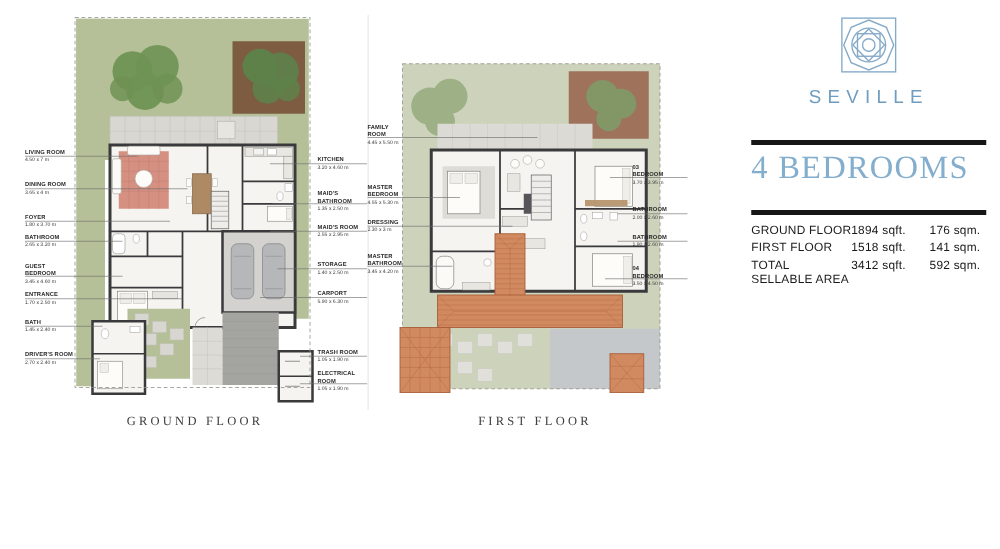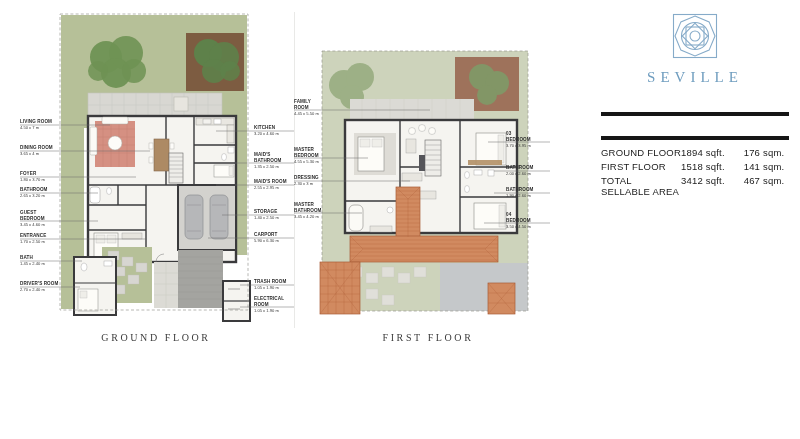--- a/index.html
+++ b/index.html
@@ -10,21 +10,21 @@
 .plan-section>svg{position:absolute;left:0;top:0}
 .lbl{position:absolute;width:42px;font-size:4.2px;line-height:1.2;color:#222;
   text-transform:uppercase}
 .lbl .nm{display:block;font-weight:700;font-size:4.6px;letter-spacing:.1px;color:#2c2c2c}
 .lbl .dm{display:block;margin-top:1.6px;font-size:4.1px;color:#3c3c3c;text-transform:none}
 .caption{position:absolute;top:332px;text-align:center;
   font-family:"Liberation Serif",serif;font-size:10px;letter-spacing:2.6px;color:#3d3d3d}
 .divider-v{position:absolute;left:294px;top:12px;width:1px;height:316px;background:#e9e9e7}
 .info{position:absolute;left:598px;top:13px;width:194px}
 .logo-row{text-align:center;height:46px}
-.brand-name{margin-top:10px;text-align:center;font-family:Liberation Serif, serif;
+.brand-name{margin-top:10px;text-align:center;font-family:Liberation Sans, sans-serif;
   font-size:15px;letter-spacing:5px;color:#6f9dbf}
 .bar{height:4px;background:#161616;margin:0 3px}
 .bar-top{margin-top:26px}
 .bar-bottom{margin-top:20px}
 .h1,.h2{font-family:"Liberation Serif",serif;line-height:1.02;margin-left:3px}
 .h1{margin-top:5px;font-size:26px;letter-spacing:1px;color:#84aecd}
 .h2{font-size:26px;letter-spacing:6px;color:#15151d}
 .area-rows{margin-top:7px}
 .arow{display:flex;margin:0 3px 3px;font-size:9.5px;letter-spacing:.2px;color:#1a1a1a}
 .arow .al{flex:1}
@@ -350,32 +350,33 @@
           <polygon points="23,3 37.1,8.9 43,23 37.1,37.1 23,43 8.9,37.1 3,23 8.9,8.9"></polygon>
           <circle cx="23" cy="23" r="13.5"></circle>
           <rect x="14" y="14" width="18" height="18"></rect>
           <rect x="14" y="14" width="18" height="18" transform="rotate(45 23 23)"></rect>
           <circle cx="23" cy="23" r="5"></circle>
         </g>
       </svg>
     </div>
     <div class="brand-name">SEVILLE</div>
     <div class="bar bar-top"></div>
+    <div class="h1">4 BEDROOMS</div>
     <div class="bar bar-bottom"></div>
     <div class="area-rows">
       <div class="arow">
         <span class="al">GROUND FLOOR</span>
         <span class="af">1894 sqft.</span>
         <span class="am">176 sqm.</span>
       </div>
       <div class="arow">
         <span class="al">FIRST FLOOR</span>
         <span class="af">1518 sqft.</span>
         <span class="am">141 sqm.</span>
       </div>
       <div class="arow">
         <span class="al">TOTAL SELLABLE AREA</span>
         <span class="af">3412 sqft.</span>
-        <span class="am">467 sqm.</span>
+        <span class="am">592 sqm.</span>
       </div>
     </div>
   </aside>
 </div>
 
 </body></html>

